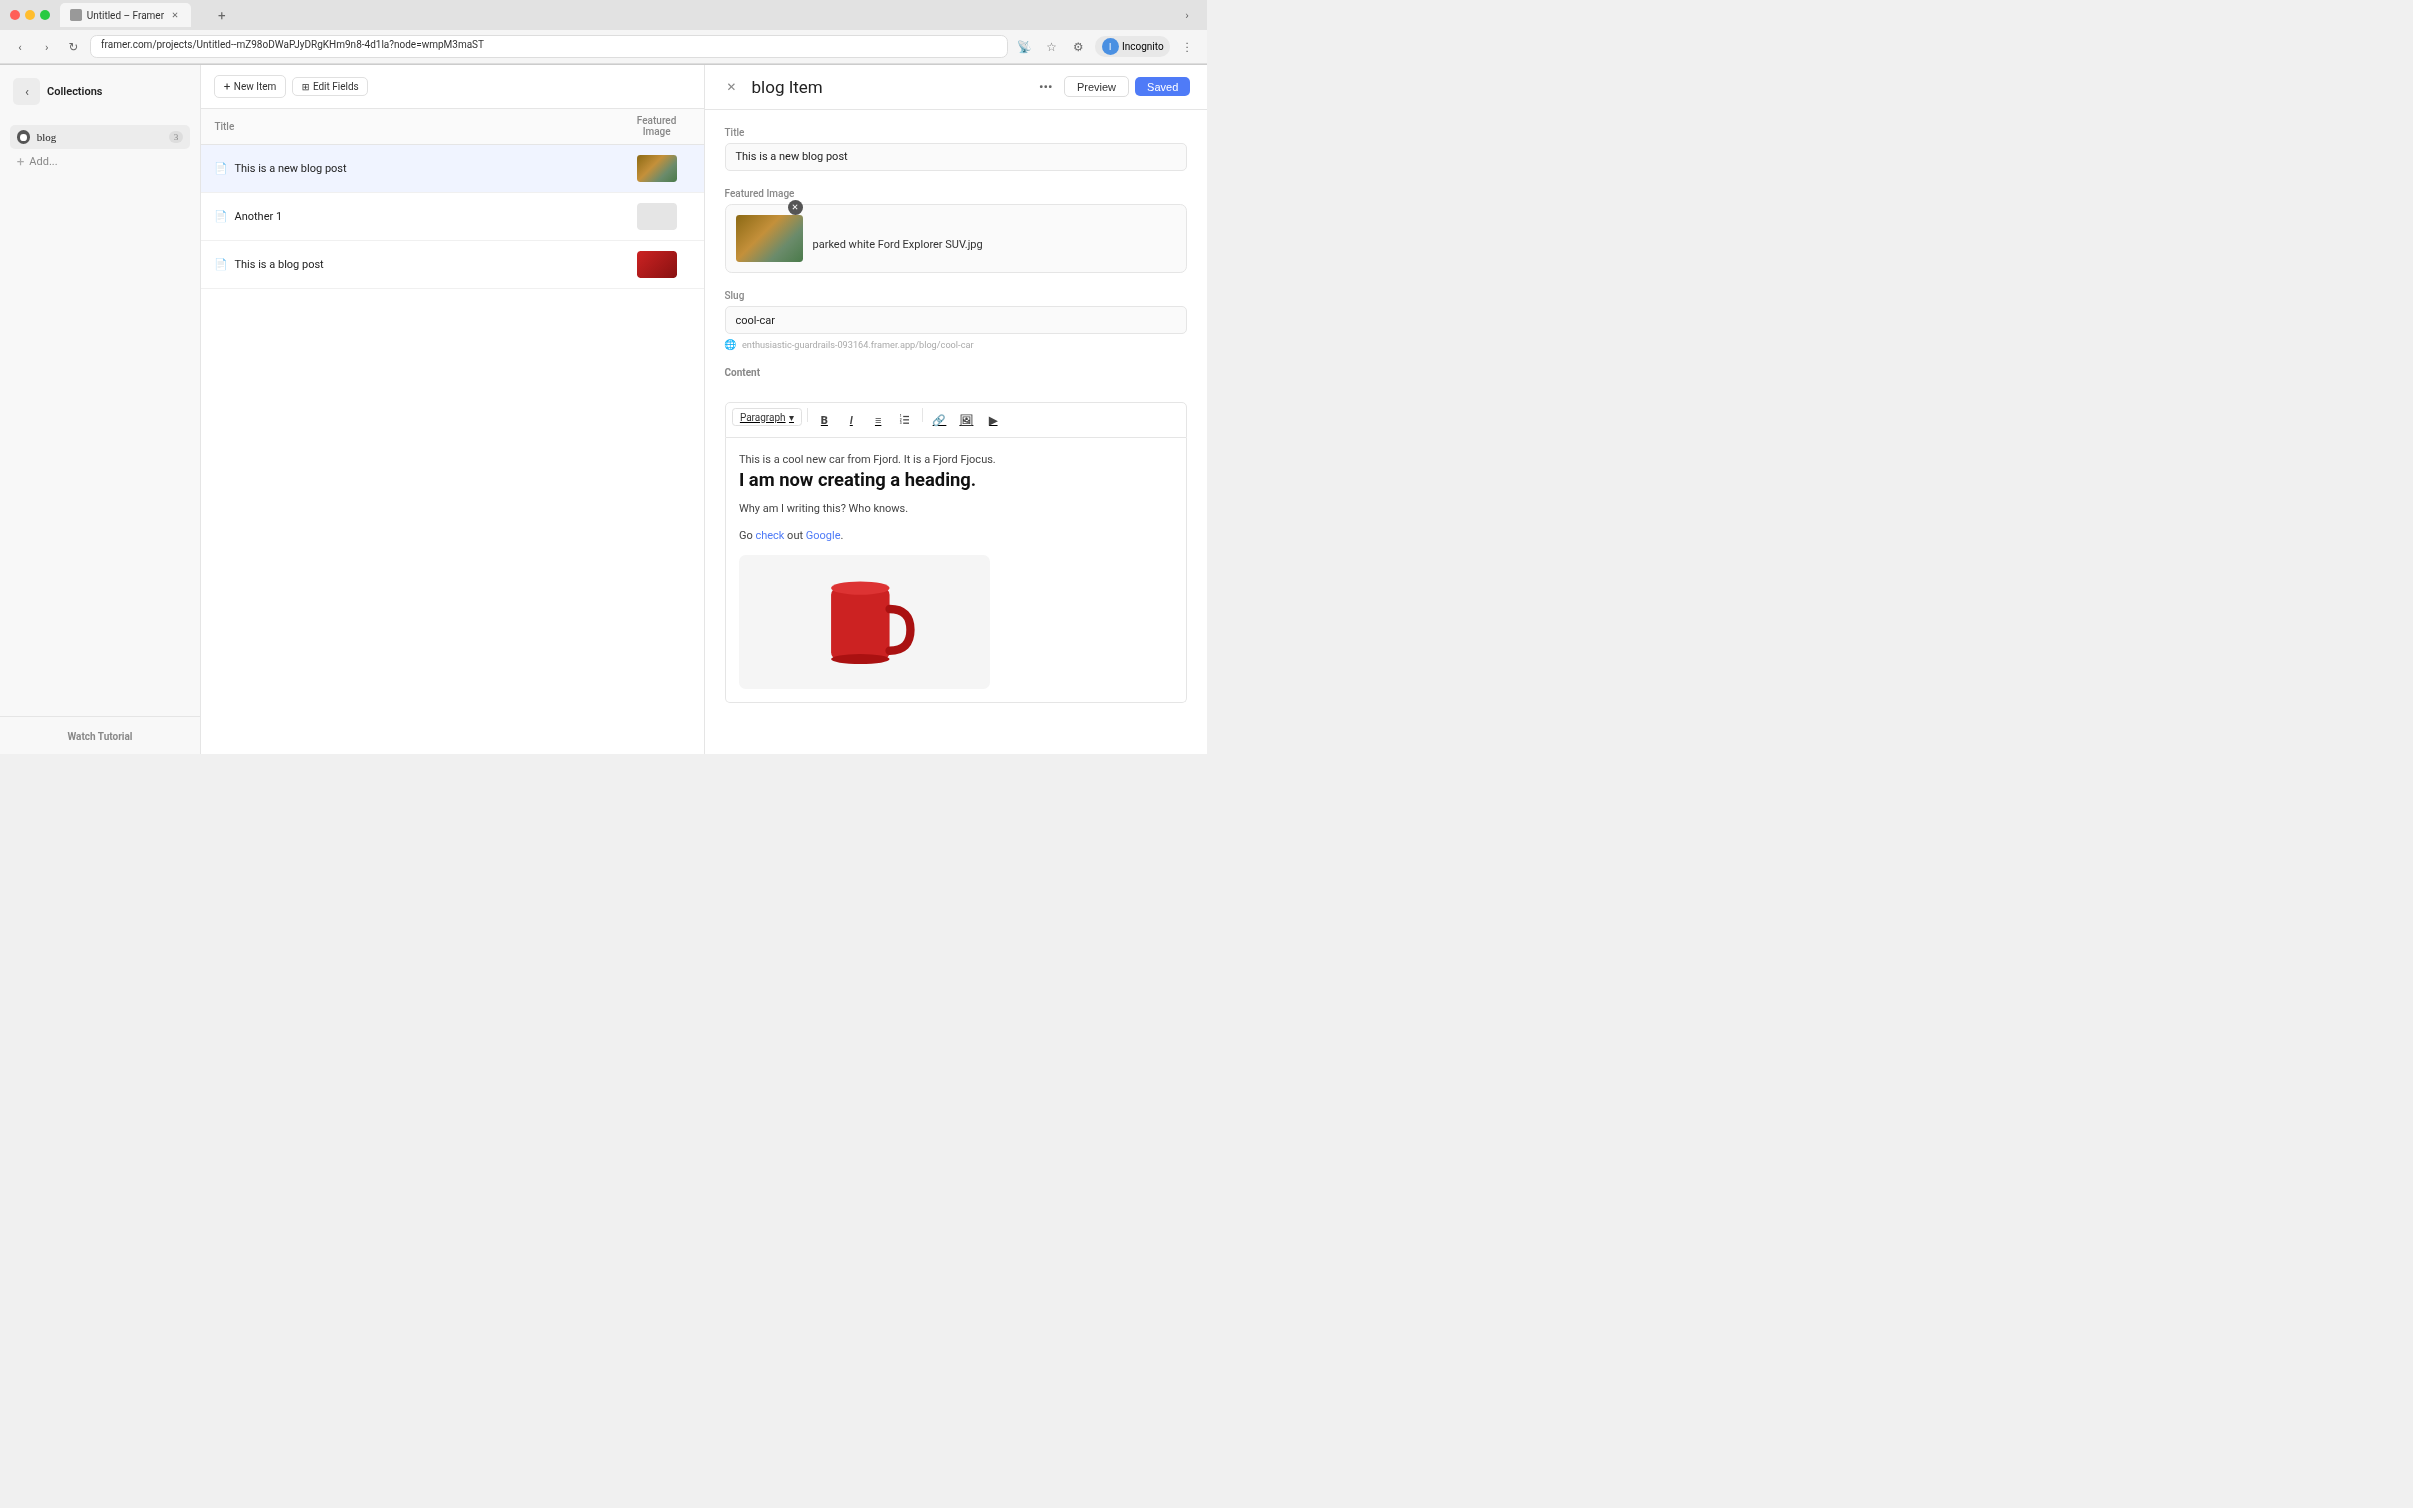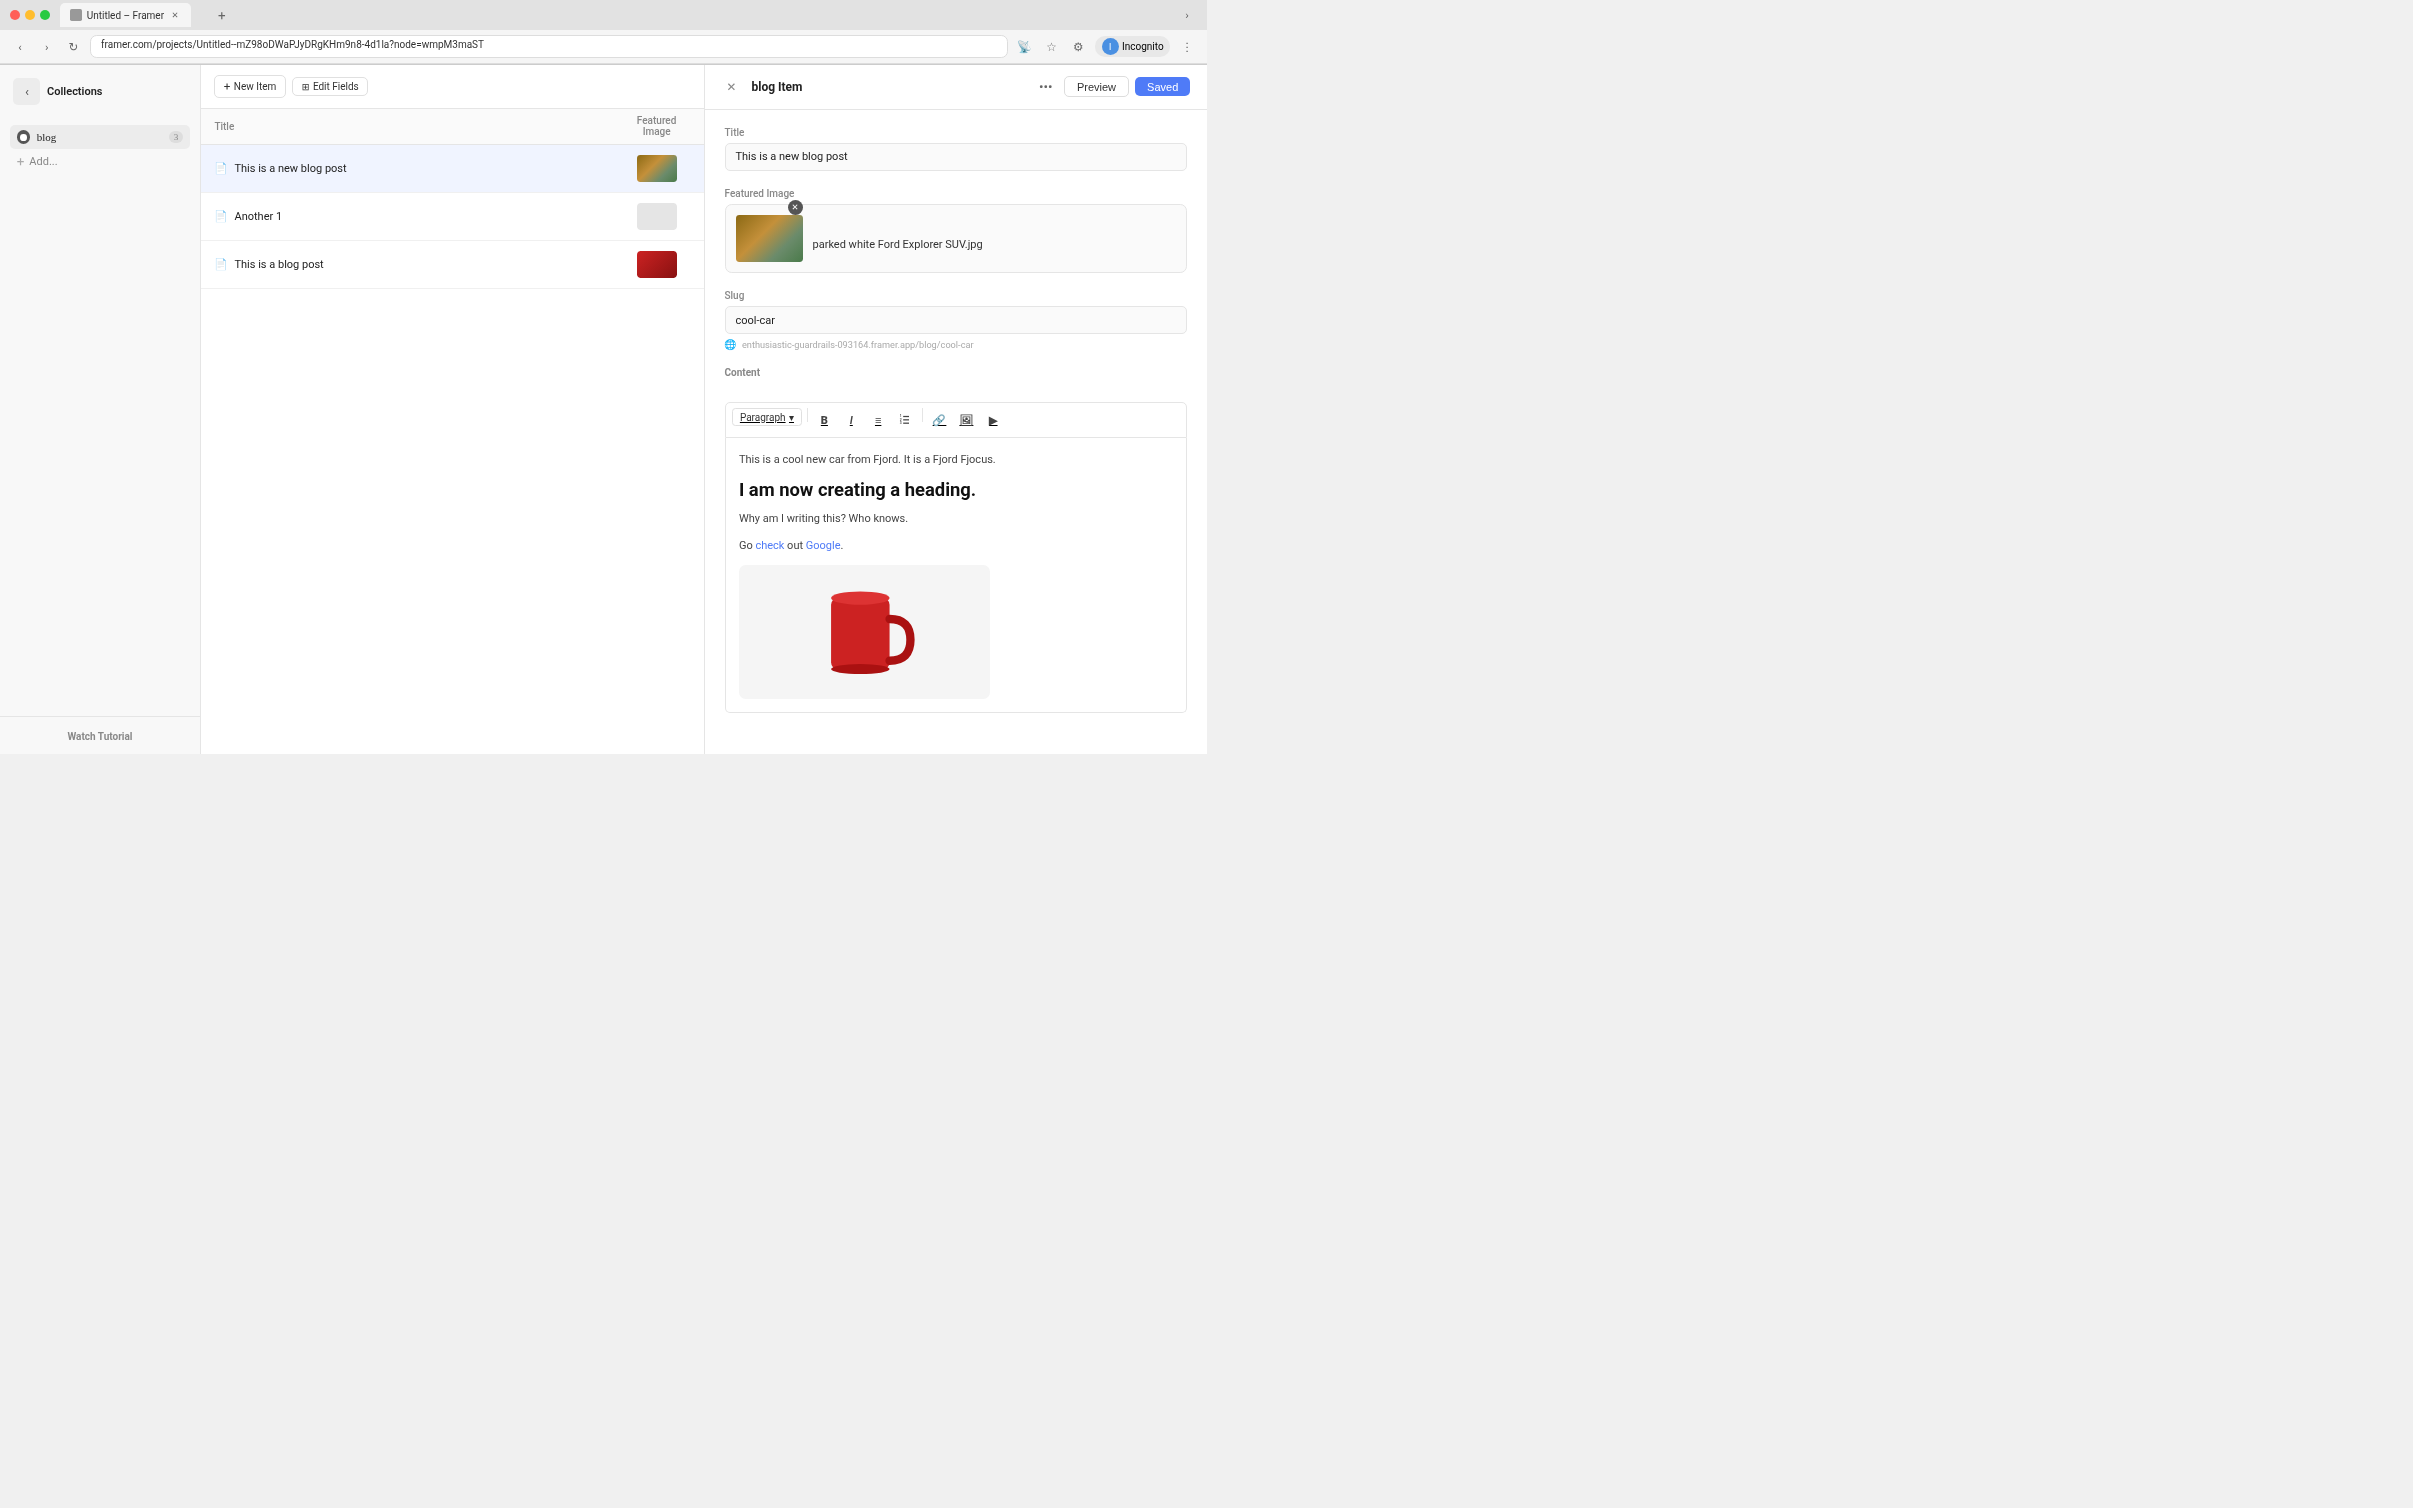--- a/index.html
+++ b/index.html
@@ -406,22 +406,22 @@
       display: flex;
       align-items: center;
       justify-content: center;
       cursor: pointer;
       color: #888;
       font-size: 11.7px;
     }
 
     .detail-title {
       flex: 1;
-      font-size: 12px;
-      font-weight: 700;
+      font-size: 17px;
+      font-weight: 400;
       color: #222;
     }
 
     .header-actions {
       display: flex;
       align-items: center;
       gap: 6.7px;
     }
 
     .more-btn {
@@ -599,21 +599,20 @@
       border-top: none;
       border-radius: 0 0 5px 5px;
       padding: 13.4px;
       min-height: 251px;
       background: white;
     }
 
     .editor-para {
       font-size: 11px;
       color: #444;
-      margin-bottom: 10px;
       line-height: 1.6;
     }
 
     .editor-heading {
       font-size: 18.4px;
       font-weight: 700;
       color: #111;
       margin-bottom: 10px;
     }
 

